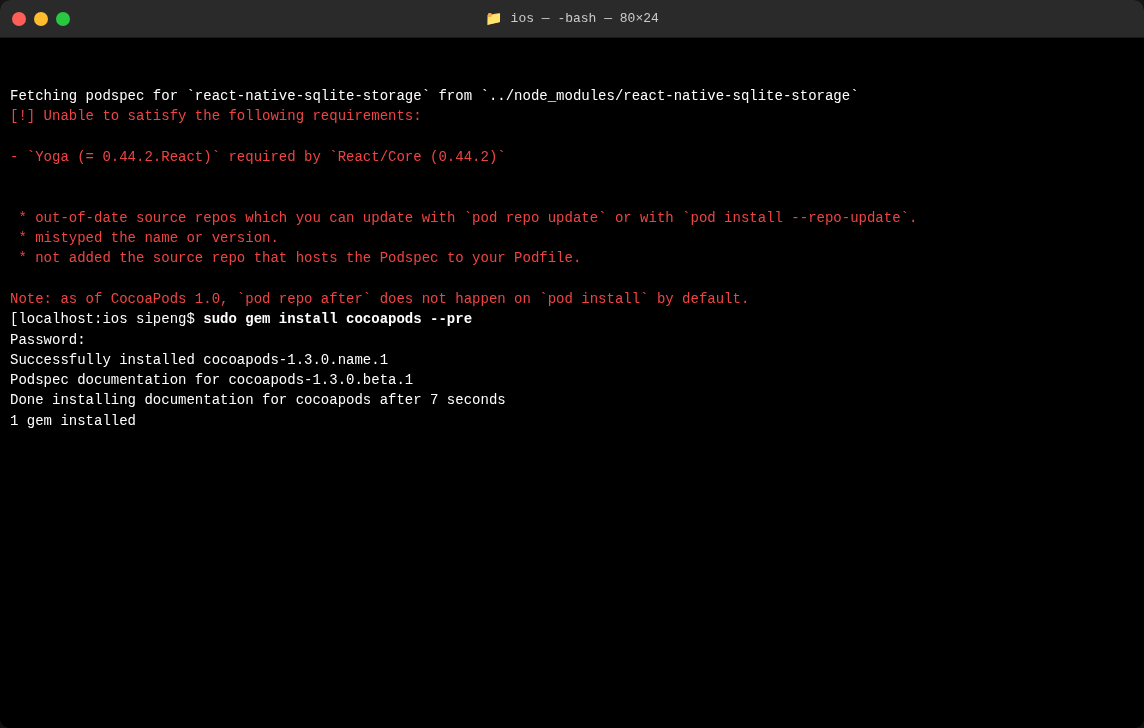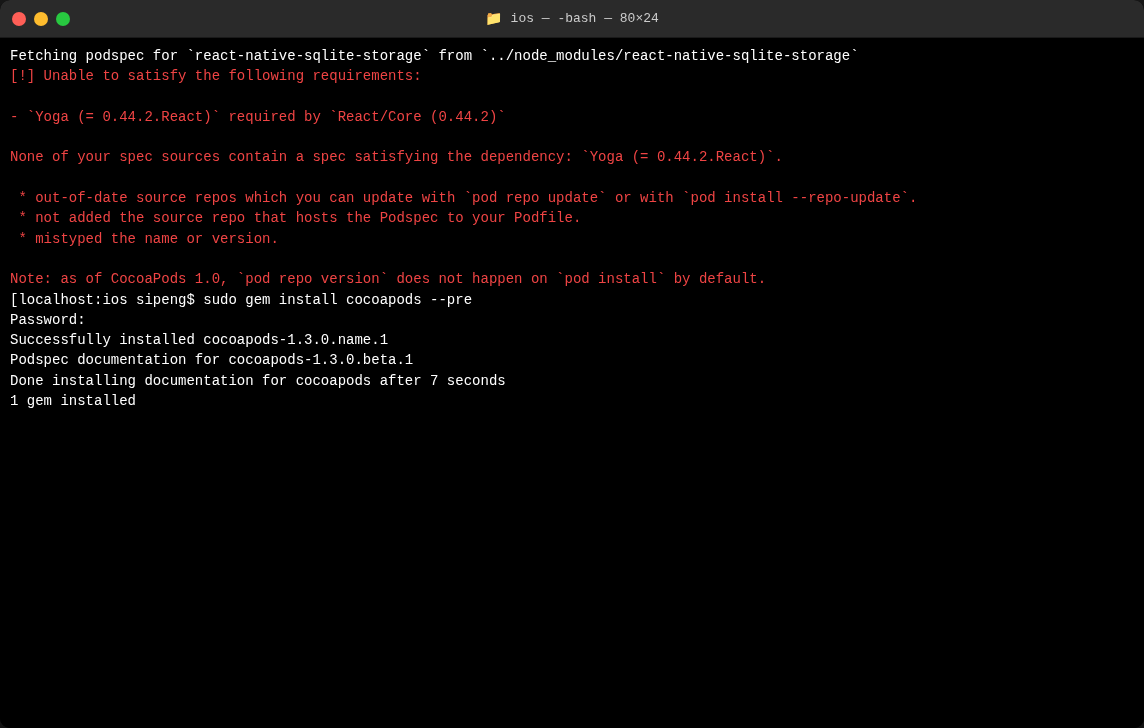--- a/index.html
+++ b/index.html
@@ -71,20 +71,21 @@
       font-size: 14px;
     }
 
     .terminal-body {
       flex: 1;
       background: #000000;
       padding: 8px 10px;
       overflow: hidden;
       font-size: 14px;
       line-height: 1.45;
+      margin-top: 40px;
     }
 
     .line {
       white-space: pre-wrap;
       word-break: break-all;
     }
 
     .white { color: #ffffff; }
     .red { color: #ef4444; }
 
@@ -112,27 +113,26 @@
       <span>ios — -bash — 80×24</span>
     </div>
   </div>
 
   <div class="terminal-body">
     <div class="line white">Fetching podspec for `react-native-sqlite-storage` from `../node_modules/react-native-sqlite-storage`</div>
     <div class="line red">[!] Unable to satisfy the following requirements:</div>
     <div class="line">&nbsp;</div>
     <div class="line red">- `Yoga (= 0.44.2.React)` required by `React/Core (0.44.2)`</div>
     <div class="line">&nbsp;</div>
-    <div class="line red">None of your spec sources contain a spec satisfying the dependency: `Yoga (= 0.44.2.React)`.</div>
     <div class="line">&nbsp;</div>
     <div class="line red"> * out-of-date source repos which you can update with `pod repo update` or with `pod install --repo-update`.</div>
+    <div class="line red"> * mistyped the name or version.</div>
     <div class="line red"> * not added the source repo that hosts the Podspec to your Podfile.</div>
-    <div class="line red"> * mistyped the name or version.</div>
     <div class="line">&nbsp;</div>
-    <div class="line red">Note: as of CocoaPods 1.0, `pod repo version` does not happen on `pod install` by default.</div>
-    <div class="line white">[localhost:ios sipeng$ <span style="font-weight:normal;">sudo gem install cocoapods --pre</span></div>
+    <div class="line red">Note: as of CocoaPods 1.0, `pod repo after` does not happen on `pod install` by default.</div>
+    <div class="line white">[localhost:ios sipeng$ <span style="font-weight:bold;">sudo gem install cocoapods --pre</span></div>
     <div class="line white">Password:</div>
     <div class="line white">Successfully installed cocoapods-1.3.0.name.1</div>
     <div class="line white">Podspec documentation for cocoapods-1.3.0.beta.1</div>
     <div class="line white">Done installing documentation for cocoapods after 7 seconds</div>
     <div class="line white">1 gem installed</div>
   </div>
 </div>
 
 </body></html>

